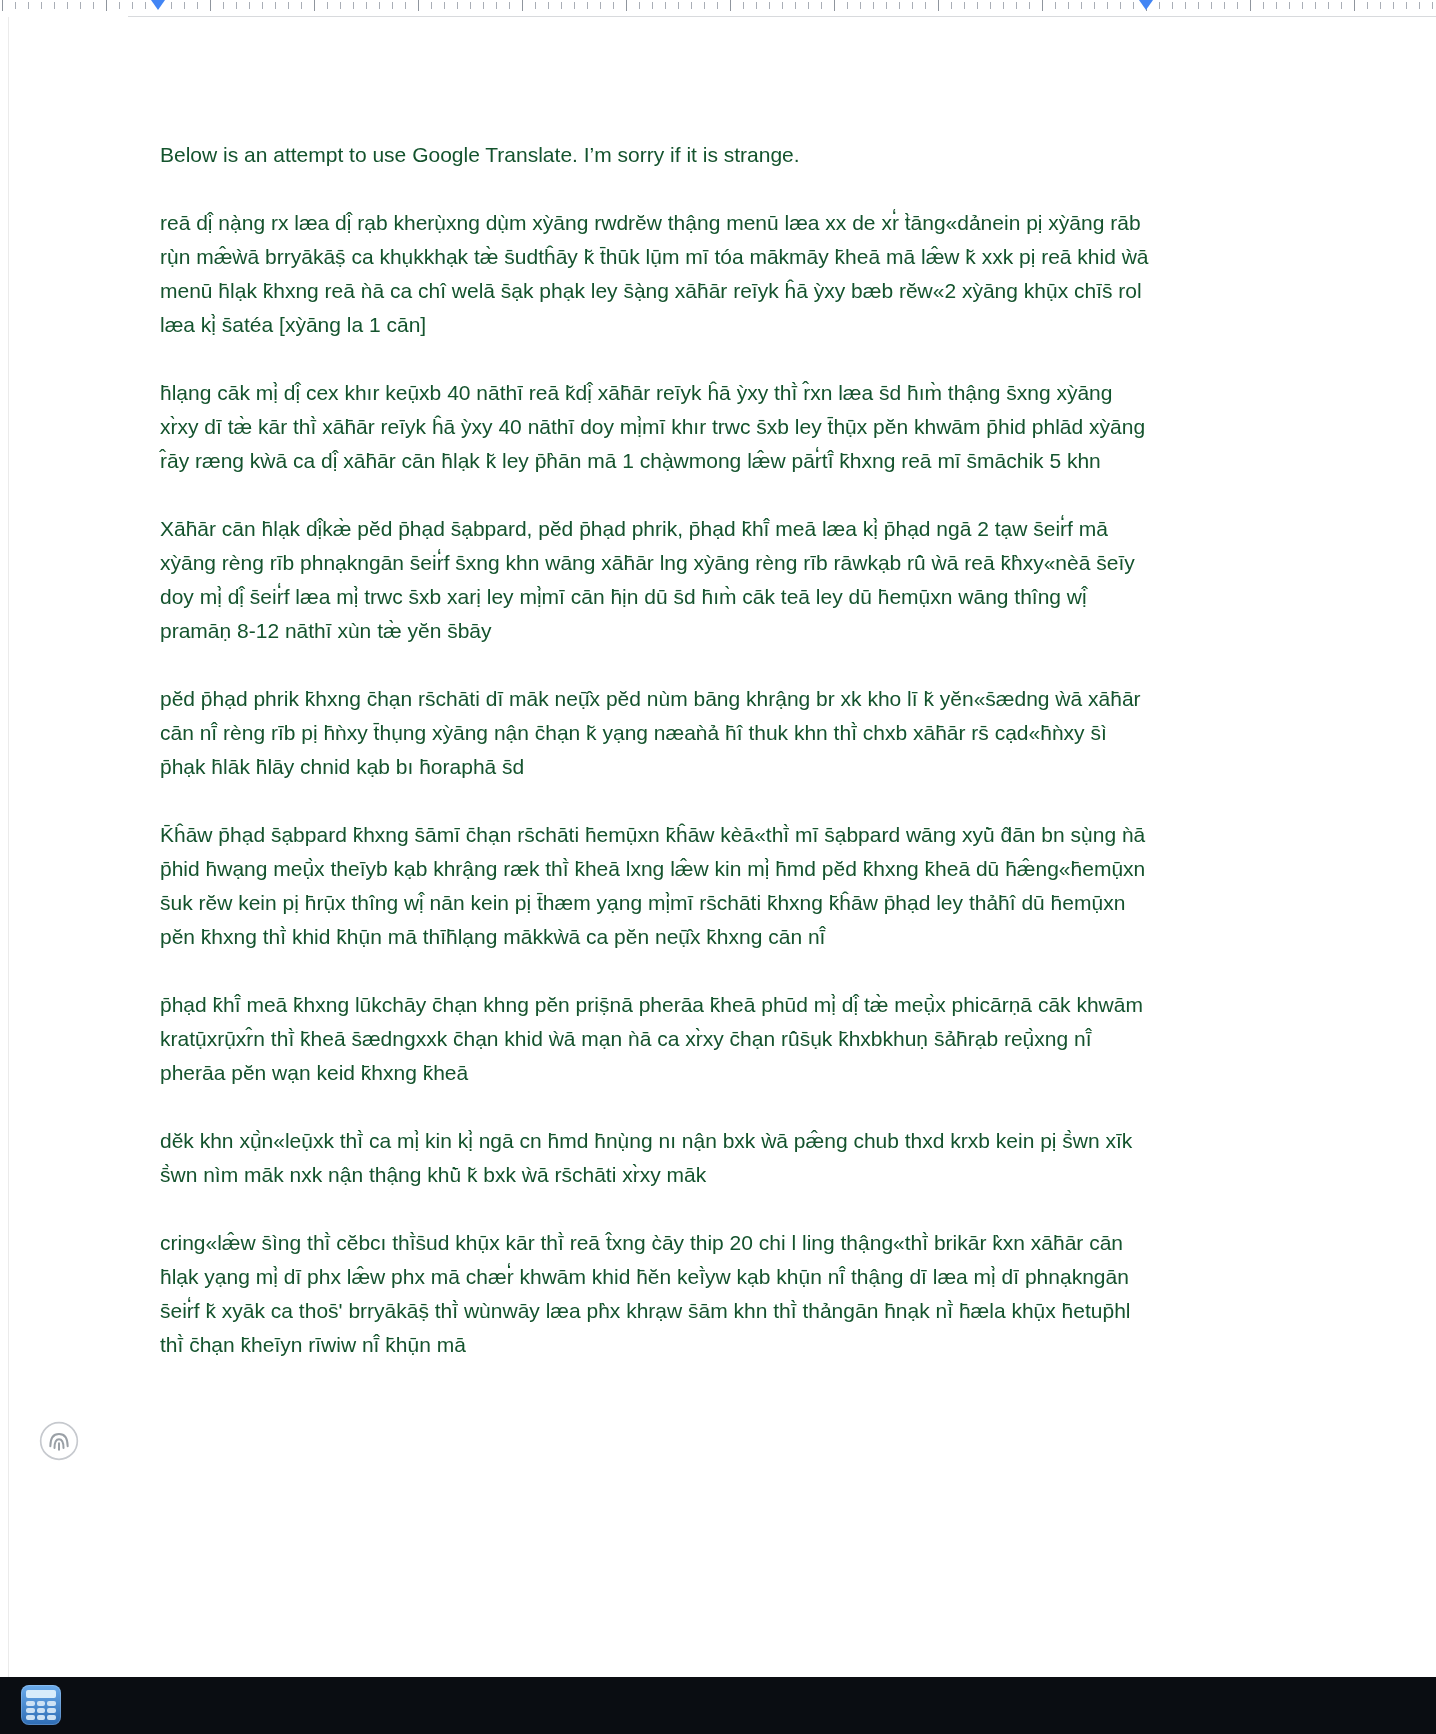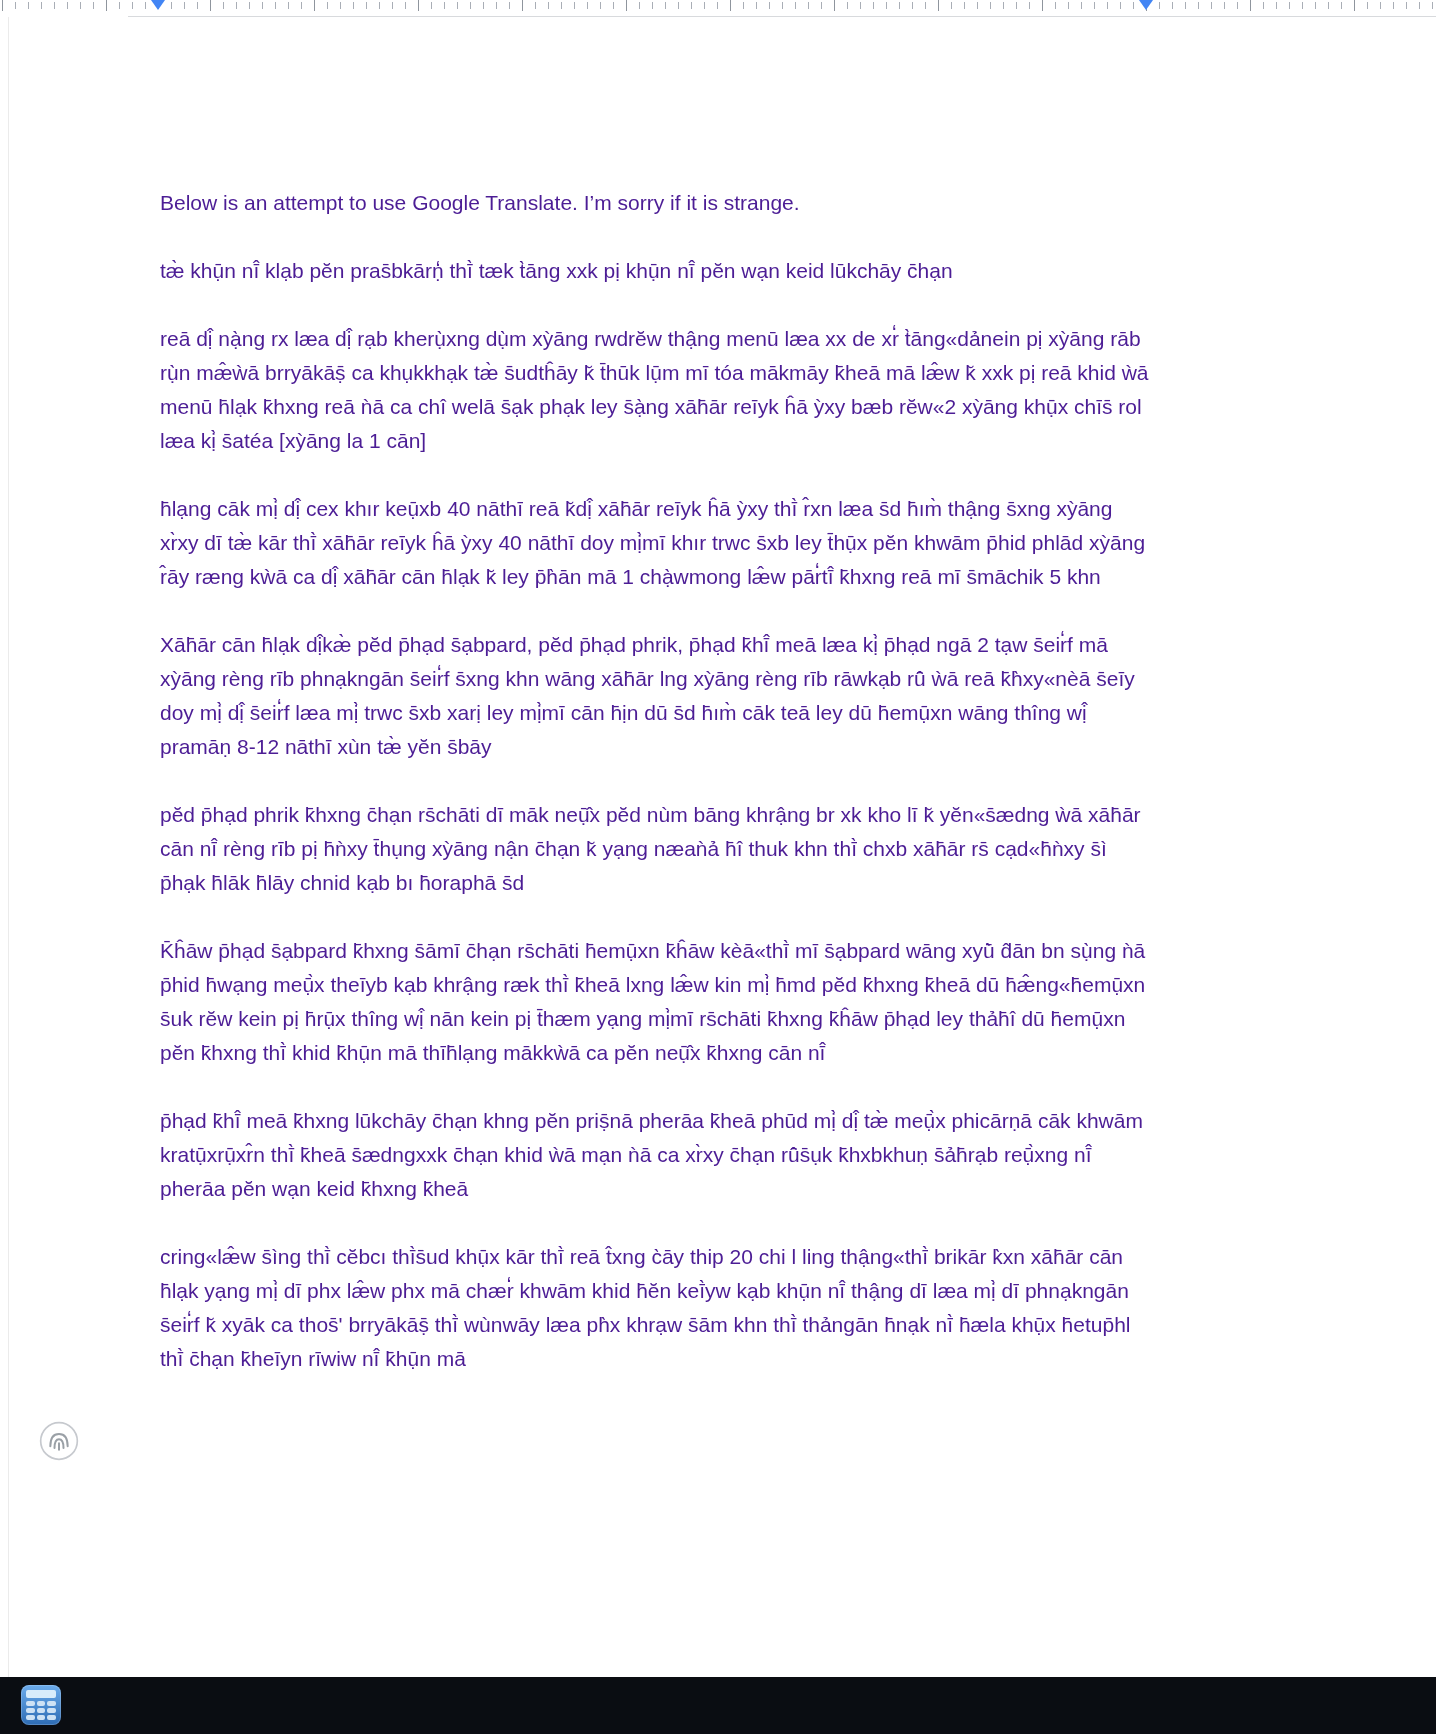--- a/index.html
+++ b/index.html
@@ -14,22 +14,22 @@
     background:repeating-linear-gradient(to right,#8f959d 0 1px,transparent 1px 104px);}
   .ruler-edge{position:absolute;left:128px;right:0;bottom:0;height:1px;background:#d8dadd;}
   .indent-marker{position:absolute;top:0;width:0;height:0;
     border-left:7px solid transparent;border-right:7px solid transparent;
     border-top:10px solid #4285f4;}
   .indent-left{left:151px;}
   .indent-right{left:1139px;}
 
   
   .page-edge-left{position:absolute;left:8px;top:17px;height:1660px;width:1px;background:#ebebeb;}
-  .doc{position:absolute;left:160px;top:138px;width:992px;color:#4c1d95;
-       font-size:21px;line-height:34px;margin-top:48px;}
+  .doc{position:absolute;left:160px;top:138px;width:992px;color:#14532d;
+       font-size:21px;line-height:34px;}
   .doc p{margin:0 0 34px 0;}
 
   
   .fp{position:absolute;left:39px;top:1421px;width:40px;height:40px;cursor:pointer;}
 
   
   .taskbar{position:absolute;left:0;bottom:0;width:100%;height:57px;background:#0a0d12;}
   .calc{position:absolute;left:21px;top:8px;width:40px;height:40px;border-radius:8px;
         background:linear-gradient(180deg,#6cacec 0%,#2e6cb4 100%);
         box-shadow:inset 0 0 0 1px rgba(255,255,255,.18);cursor:pointer;}
@@ -49,27 +49,27 @@
     <div class="ticks-major"></div>
     <div class="ruler-edge"></div>
     <div class="indent-marker indent-left"></div>
     <div class="indent-marker indent-right"></div>
   </div>
 
   <div class="page-edge-left"></div>
 
   <div class="doc">
     <p>Below is an attempt to use Google Translate. I’m sorry if it is strange.</p>
-    <p>tæ̀ khụ̄n nī̂ klạb pĕn pras̄bkārṇ̒ thī̀ tæk t̀āng xxk pị khụ̄n nī̂ pĕn wạn keid lūkchāy c̄hạn</p>
     <p>reā dị̂ nạ̀ng rx læa dị̂ rạb kherụ̀xng dụ̀m xỳāng rwdrĕw thậng menū læa xx de xr̒ t̀āng«dảnein pị xỳāng rāb rụ̀n mæ̂ẁā brryākāṣ̄ ca khụkkhạk tæ̀ s̄udtĥāy k̆ t̄hūk lụ̄m mī tóa mākmāy k̄heā mā læ̂w k̆ xxk pị reā khid ẁā menū h̄lạk k̄hxng reā ǹā ca chî welā s̄ạk phạk ley s̄ạ̀ng xāh̄ār reīyk ĥā ỳxy bæb rĕw«2 xỳāng khụ̄x chīs̄ rol læa kị̀ s̄atéa [xỳāng la 1 cān]</p>
     <p>h̄lạng cāk mị̀ dị̂ cex khır keụ̄xb 40 nāthī reā k̆dị̂ xāh̄ār reīyk ĥā ỳxy thī̀ r̂xn læa s̄d h̄ım̀ thậng s̄xng xỳāng xr̀xy dī tæ̀ kār thī̀ xāh̄ār reīyk ĥā ỳxy 40 nāthī doy mị̀mī khır trwc s̄xb ley t̄hụ̄x pĕn khwām p̄hid phlād xỳāng r̂āy ræng kẁā ca dị̂ xāh̄ār cān h̄lạk k̆ ley p̄h̀ān mā 1 chạ̀wmong læ̂w pār̒tī̂ k̄hxng reā mī s̄māchik 5 khn</p>
     <p>Xāh̄ār cān h̄lạk dị̂kæ̀ pĕd p̄hạd s̄ạbpard, pĕd p̄hạd phrik, p̄hạd k̄hī̂ meā læa kị̀ p̄hạd ngā 2 tạw s̄eir̒f mā xỳāng rèng rīb phnạkngān s̄eir̒f s̄xng khn wāng xāh̄ār lng xỳāng rèng rīb rāwkạb rū̂ ẁā reā k̄h̀xy«nèā s̄eīy doy mị̀ dị̂ s̄eir̒f læa mị̀ trwc s̄xb xarị ley mị̀mī cān h̄ịn dū s̄d h̄ım̀ cāk teā ley dū h̄emụ̄xn wāng thîng wị̂ pramāṇ 8-12 nāthī xùn tæ̀ yĕn s̄bāy</p>
     <p>pĕd p̄hạd phrik k̄hxng c̄hạn rs̄chāti dī māk neụ̄̂x pĕd nùm bāng khrậng br xk kho lī k̆ yĕn«s̄ædng ẁā xāh̄ār cān nī̂ rèng rīb pị h̄ǹxy t̄hụng xỳāng nận c̄hạn k̆ yạng næaǹả h̄î thuk khn thī̀ chxb xāh̄ār rs̄ cạd«h̄ǹxy s̄ì p̄hạk h̄lāk h̄lāy chnid kạb bı h̄oraphā s̄d</p>
     <p>K̄ĥāw p̄hạd s̄ạbpard k̄hxng s̄āmī c̄hạn rs̄chāti h̄emụ̄xn k̄ĥāw kèā«thī̀ mī s̄ạbpard wāng xyū̀ d̂ān bn sụ̀ng ǹā p̄hid h̄wạng meụ̄̀x theīyb kạb khrậng ræk thī̀ k̄heā lxng læ̂w kin mị̀ h̄md pĕd k̄hxng k̄heā dū h̄æ̂ng«h̄emụ̄xn s̄uk rĕw kein pị h̄rụ̄x thîng wị̂ nān kein pị t̄hæm yạng mị̀mī rs̄chāti k̄hxng k̄ĥāw p̄hạd ley thảh̄î dū h̄emụ̄xn pĕn k̄hxng thī̀ khid k̄hụ̄n mā thīh̄lạng mākkẁā ca pĕn neụ̄̂x k̄hxng cān nī̂</p>
     <p>p̄hạd k̄hī̂ meā k̄hxng lūkchāy c̄hạn khng pĕn priṣ̄nā pherāa k̄heā phūd mị̀ dị̂ tæ̀ meụ̄̀x phicārṇā cāk khwām kratụ̄xrụ̄xr̂n thī̀ k̄heā s̄ædngxxk c̄hạn khid ẁā mạn ǹā ca xr̀xy c̄hạn rū̂s̄ụk k̄hxbkhuṇ s̄ảh̄rạb reụ̄̀xng nī̂ pherāa pĕn wạn keid k̄hxng k̄heā</p>
+    <p>dĕk khn xụ̄̀n«leụ̄xk thī̀ ca mị̀ kin kị̀ ngā cn h̄md h̄nụ̀ng nı nận bxk ẁā pæ̂ng chub thxd krxb kein pị s̄̀wn xīk s̄̀wn nìm māk nxk nận thậng khū̀ k̆ bxk ẁā rs̄chāti xr̀xy māk</p>
     <p>cring«læ̂w s̄ìng thī̀ cĕbcı thī̀s̄ud khụ̄x kār thī̀ reā t̂xng c̀āy thip 20 chi l ling thậng«thī̀ brikār k̀xn xāh̄ār cān h̄lạk yạng mị̀ dī phx læ̂w phx mā chær̒ khwām khid h̄ĕn keī̀yw kạb khụ̄n nī̂ thậng dī læa mị̀ dī phnạkngān s̄eir̒f k̆ xyāk ca thos̄' brryākāṣ̄ thī̀ wùnwāy læa ph̀x khrạw s̄ām khn thī̀ thảngān h̄nạk nī̀ h̄æla khụ̄x h̄etup̄hl thī̀ c̄hạn k̄heīyn rīwiw nī̂ k̄hụ̄n mā</p>
   </div>
 
   <div class="fp">
     <svg width="40" height="40" viewBox="0 0 24 24" fill="none">
       <circle cx="12" cy="12" r="11" stroke="#c6c9ce" stroke-width="1"></circle>
       <path d="M6.8 15.2c0-4.4 1.4-7.4 5.2-7.4s5.2 3 5.2 7.4" stroke="#9aa0a6" stroke-width="1.2" stroke-linecap="round"></path>
       <path d="M9.3 16.2c0-3.2 .6-5.3 2.7-5.3s2.7 2.1 2.7 5.3" stroke="#9aa0a6" stroke-width="1.2" stroke-linecap="round"></path>
       <path d="M12 13.4v3.8" stroke="#9aa0a6" stroke-width="1.2" stroke-linecap="round"></path>
     </svg>

